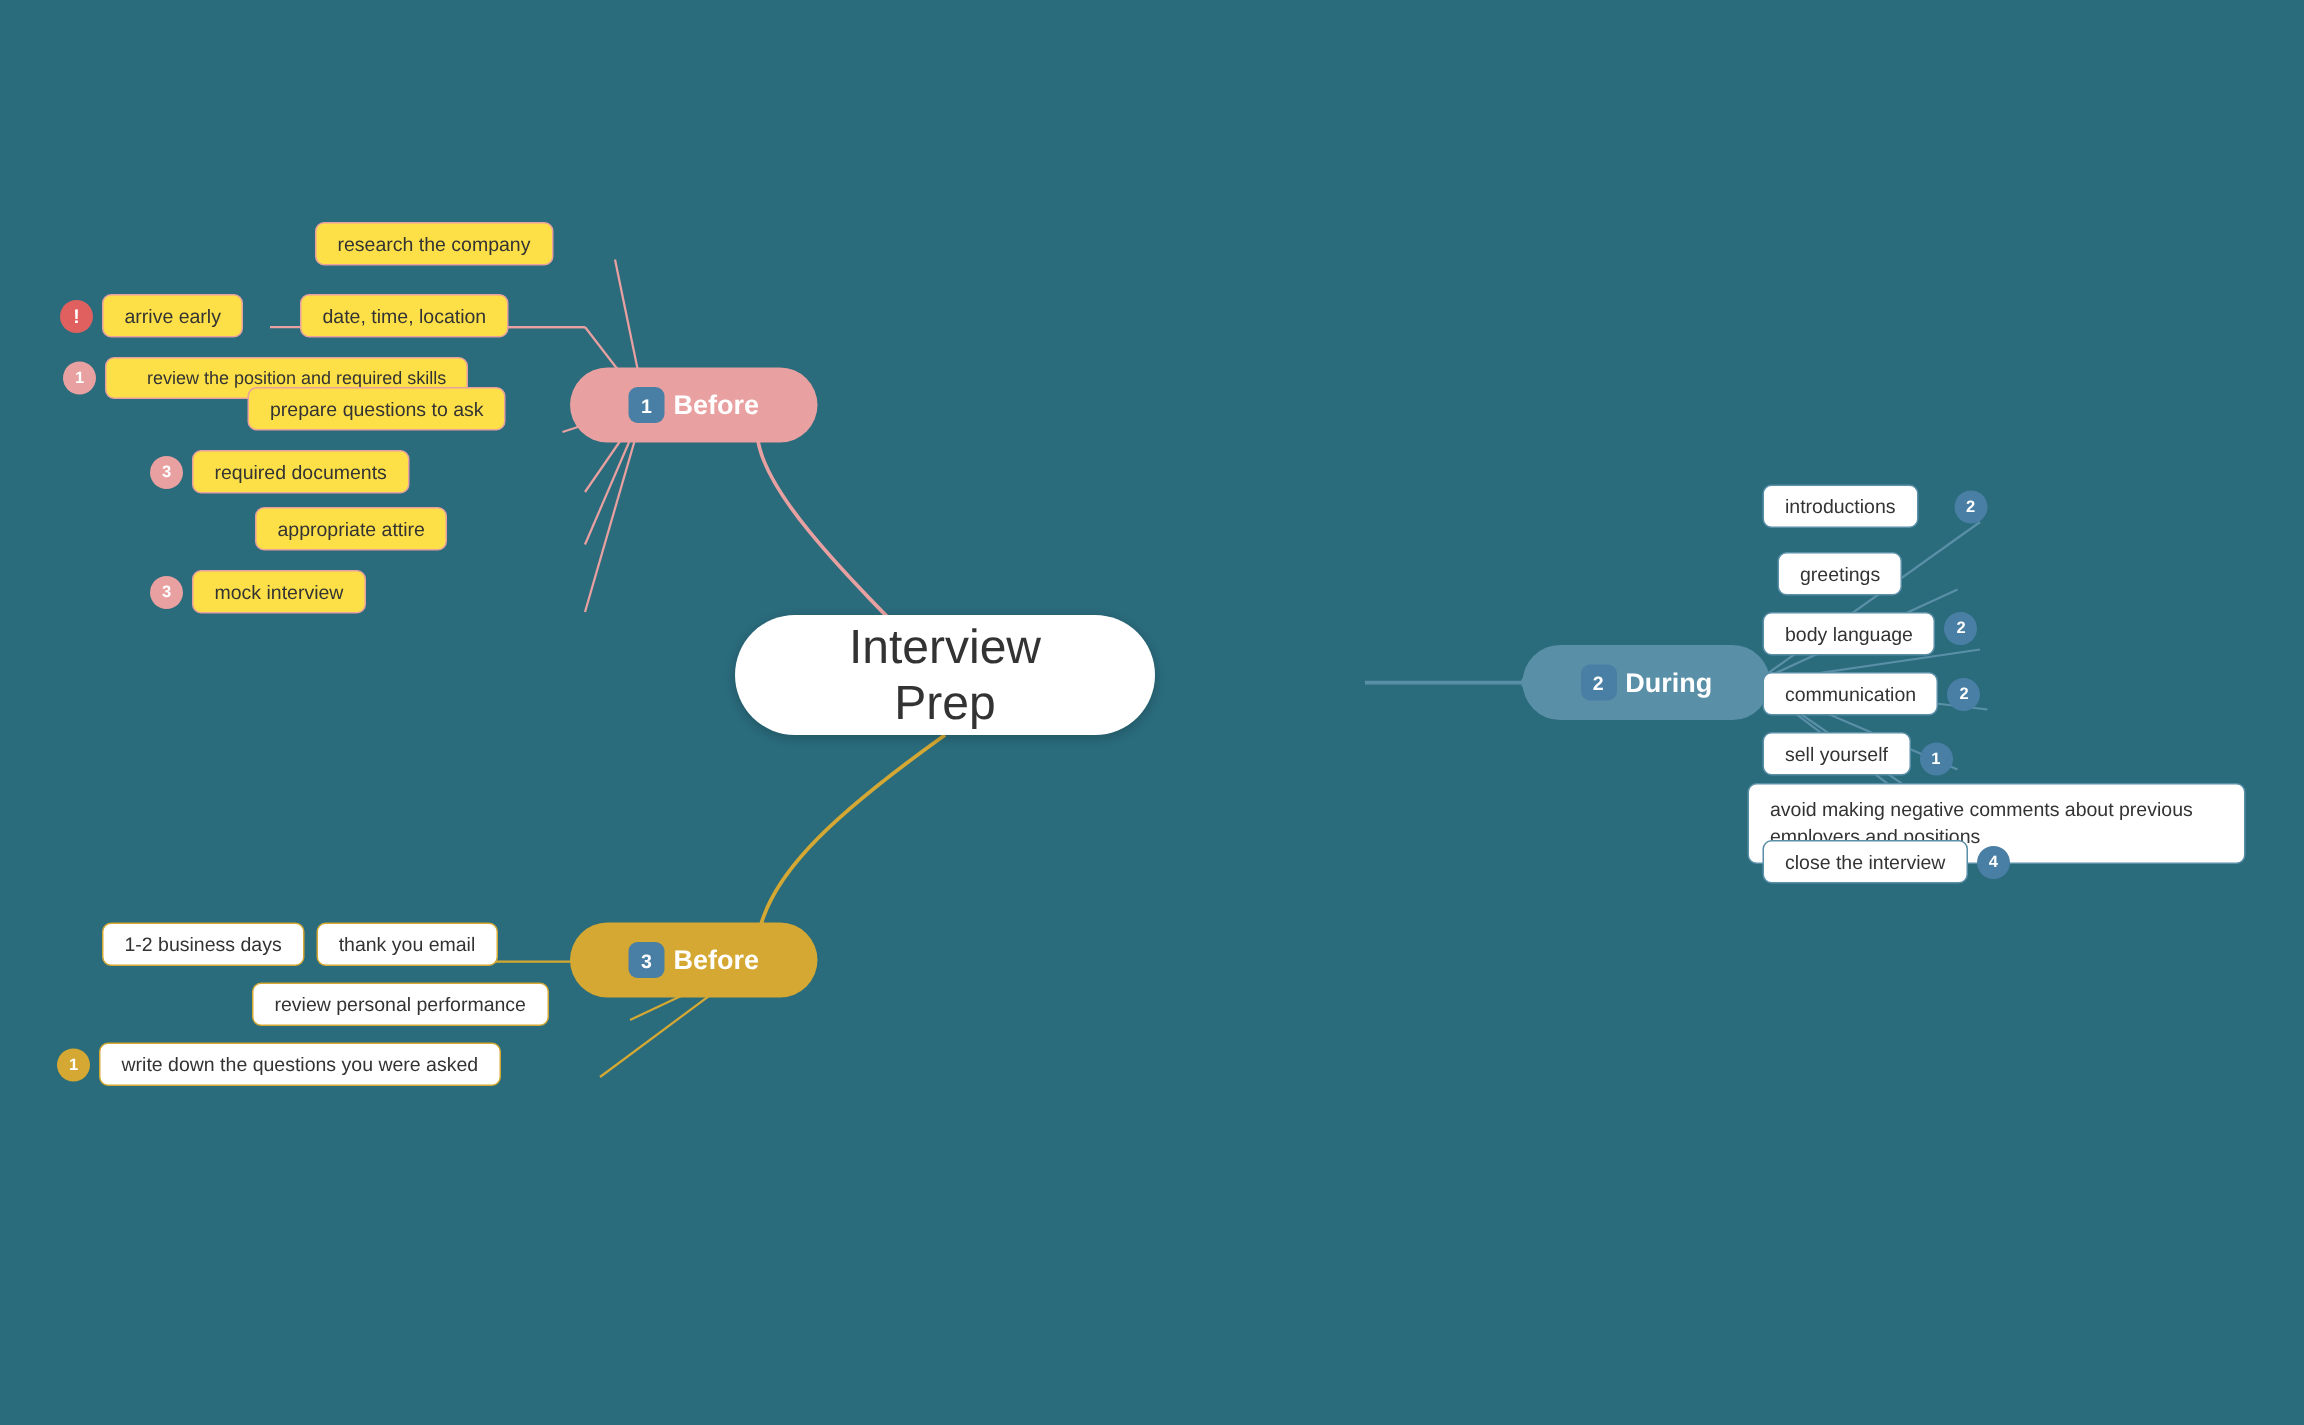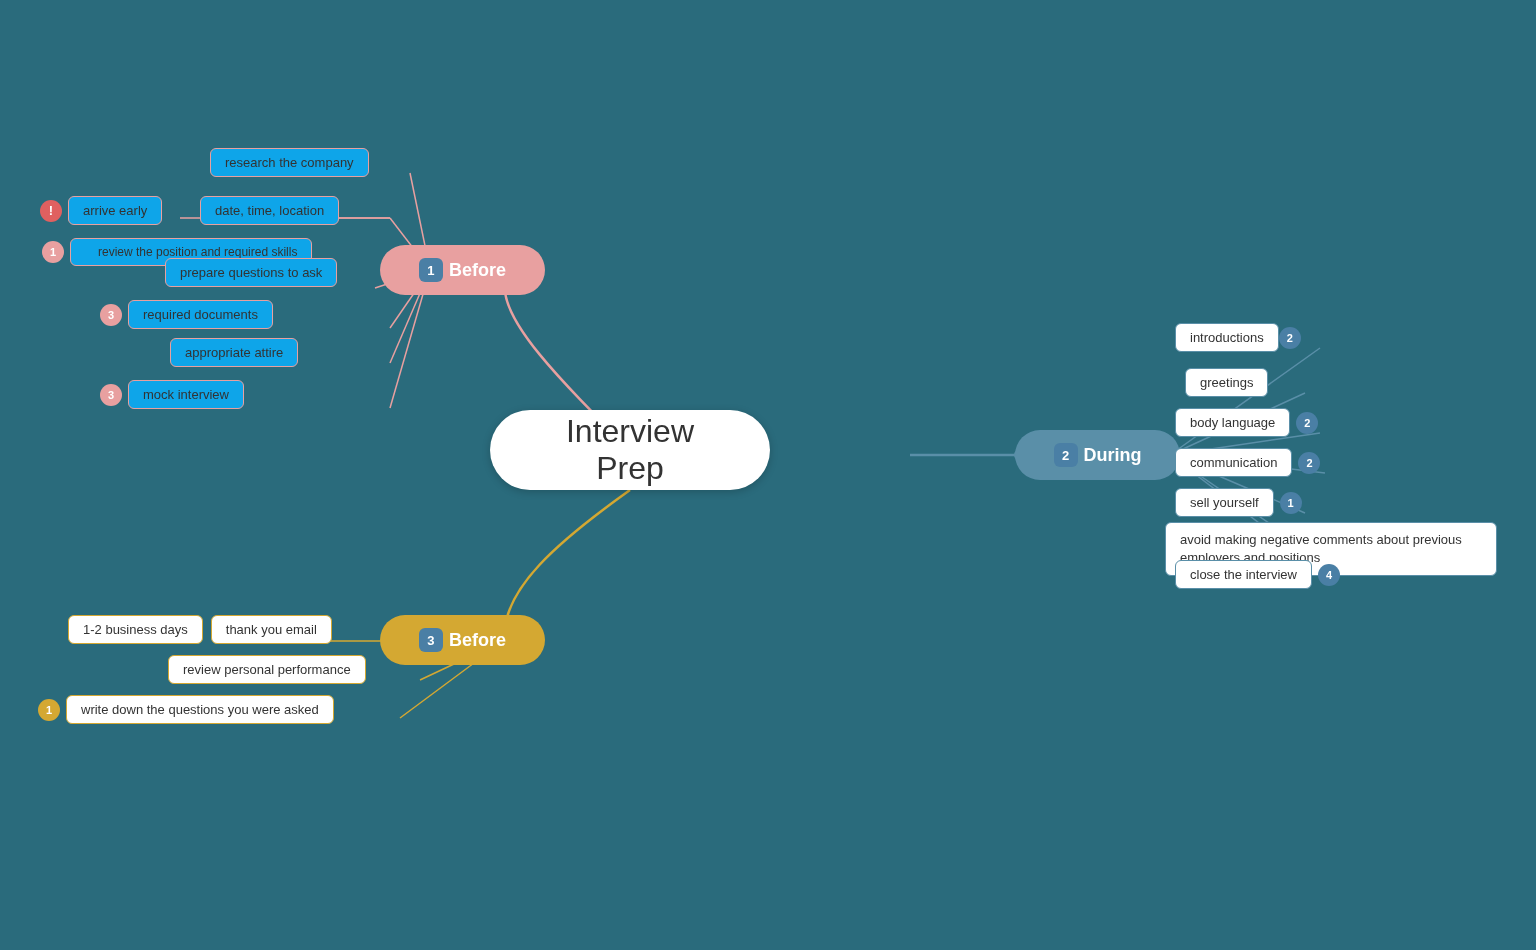--- a/index.html
+++ b/index.html
@@ -55,21 +55,21 @@
     .cat-after {
       background: #d4a832;
       border-radius: 30px;
       padding: 10px 22px;
       font-size: 18px;
       font-weight: bold;
       color: white;
     }
     
     .before-item {
-      background: #0ea5e9;
+      background: #fde047;
       border: 1.5px solid #e8a0a0;
       border-radius: 6px;
       padding: 6px 14px;
       font-size: 13px;
       color: #333;
       white-space: nowrap;
     }
     
     .after-item {
       background: white;
@@ -226,40 +226,40 @@
 
 <div class="node-box before-item" style="left: 170px; top: 338px;">
   <span>appropriate attire</span>
 </div>
 
 <div class="node-box" style="left: 100px; top: 380px; display:flex; align-items:center; gap:6px;">
   <span class="badge badge-pink">3</span>
   <div class="before-item">mock interview</div>
 </div>
 
-<div class="node-box" style="left: 1175px; top: 323px; display:flex; align-items:center; gap:0;">
+<div class="node-box" style="left: 1175px; top: 323px; display:flex; align-items:center; gap:24px;">
   <div class="during-item">introductions</div>
   <span class="badge badge-blue">2</span>
 </div>
 
 <div class="node-box during-item" style="left: 1185px; top: 368px;">
   <span>greetings</span>
 </div>
 
-<div class="node-box" style="left: 1175px; top: 408px; display:flex; align-items:center; gap:6px;">
+<div class="node-box" style="left: 1175px; top: 408px; display:flex; align-items:flex-start; gap:6px;">
   <div class="during-item">body language</div>
   <span class="badge badge-blue">2</span>
 </div>
 
 <div class="node-box" style="left: 1175px; top: 448px; display:flex; align-items:center; gap:6px;">
   <div class="during-item">communication</div>
   <span class="badge badge-blue">2</span>
 </div>
 
-<div class="node-box" style="left: 1175px; top: 488px; display:flex; align-items:center; gap:6px;">
+<div class="node-box" style="left: 1175px; top: 488px; display:flex; align-items:flex-end; gap:6px;">
   <div class="during-item">sell yourself</div>
   <span class="badge badge-blue">1</span>
 </div>
 
 <div class="node-box during-item" style="left: 1165px; top: 522px; width: 332px; padding: 8px 14px; text-align:left; white-space:normal; line-height:1.4;">
   <span>avoid making negative comments about previous employers and positions</span>
 </div>
 
 <div class="node-box" style="left: 1175px; top: 560px; display:flex; align-items:center; gap:6px;">
   <div class="during-item">close the interview</div>

